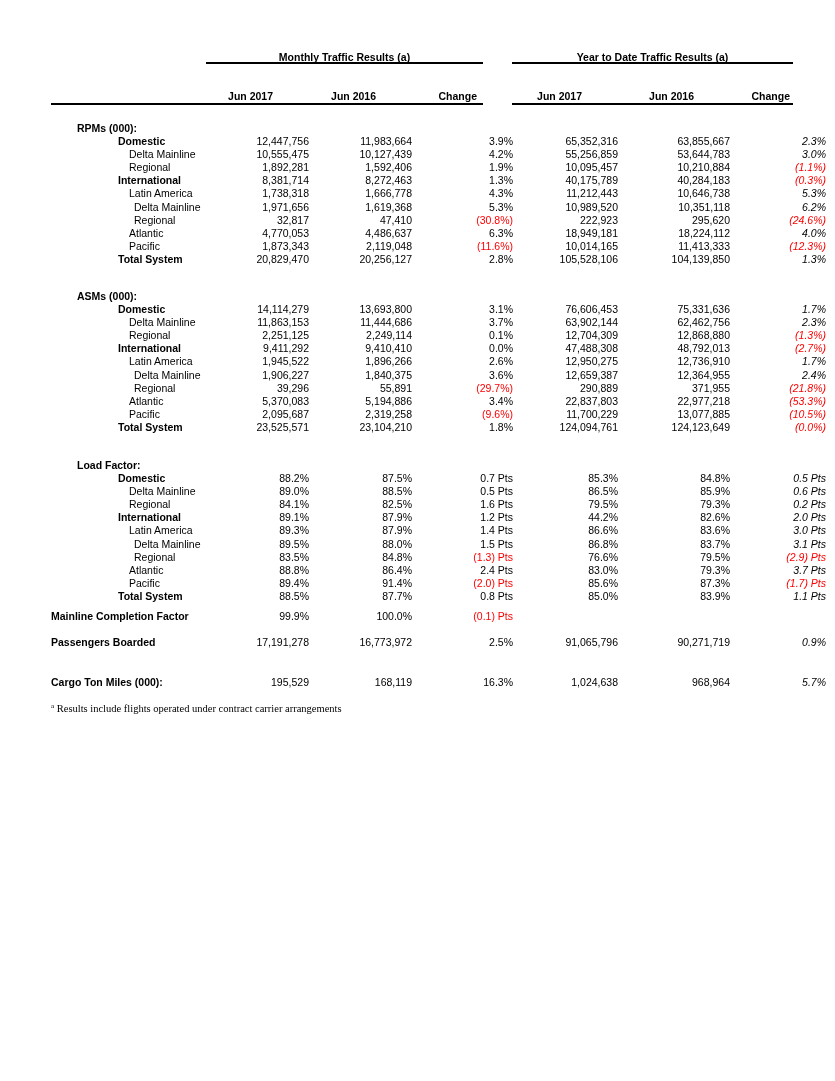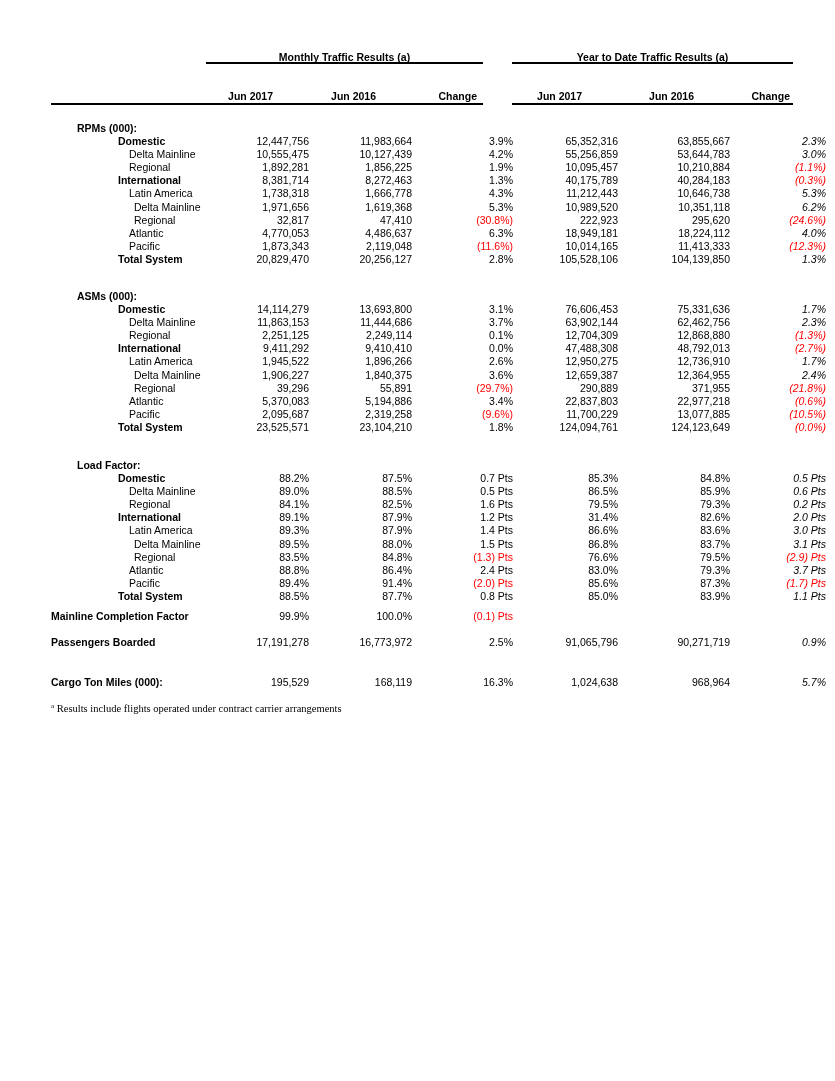--- a/index.html
+++ b/index.html
@@ -58,21 +58,21 @@
       <span class="c1">10,555,475</span>
       <span class="c2">10,127,439</span>
       <span class="c3">4.2%</span>
       <span class="c4">55,256,859</span>
       <span class="c5">53,644,783</span>
       <span class="c6">3.0%</span>
     </div>
     <div class="row" style="top: 161.2px;">
       <span class="lbl l1">Regional</span>
       <span class="c1">1,892,281</span>
-      <span class="c2">1,856,225</span>
+      <span class="c2">1,592,406</span>
       <span class="c3">1.9%</span>
       <span class="c4">10,095,457</span>
       <span class="c5">10,210,884</span>
       <span class="c6 neg">(1.1%)</span>
     </div>
     <div class="row" style="top: 174.3px;">
       <span class="lbl b">International</span>
       <span class="c1">8,381,714</span>
       <span class="c2">8,272,463</span>
       <span class="c3">1.3%</span>
@@ -198,21 +198,21 @@
       <span class="c5">371,955</span>
       <span class="c6 neg">(21.8%)</span>
     </div>
     <div class="row" style="top: 394.7px;">
       <span class="lbl l1">Atlantic</span>
       <span class="c1">5,370,083</span>
       <span class="c2">5,194,886</span>
       <span class="c3">3.4%</span>
       <span class="c4">22,837,803</span>
       <span class="c5">22,977,218</span>
-      <span class="c6 neg">(0.6%)</span>
+      <span class="c6 neg">(53.3%)</span>
     </div>
     <div class="row" style="top: 407.8px;">
       <span class="lbl l1">Pacific</span>
       <span class="c1">2,095,687</span>
       <span class="c2">2,319,258</span>
       <span class="c3 neg">(9.6%)</span>
       <span class="c4">11,700,229</span>
       <span class="c5">13,077,885</span>
       <span class="c6 neg">(10.5%)</span>
     </div>
@@ -251,21 +251,21 @@
       <span class="c3">1.6 Pts</span>
       <span class="c4">79.5%</span>
       <span class="c5">79.3%</span>
       <span class="c6">0.2 Pts</span>
     </div>
     <div class="row" style="top: 511.3px;">
       <span class="lbl b">International</span>
       <span class="c1">89.1%</span>
       <span class="c2">87.9%</span>
       <span class="c3">1.2 Pts</span>
-      <span class="c4">31.4%</span>
+      <span class="c4">44.2%</span>
       <span class="c5">82.6%</span>
       <span class="c6">2.0 Pts</span>
     </div>
     <div class="row" style="top: 524.4px;">
       <span class="lbl l1">Latin America</span>
       <span class="c1">89.3%</span>
       <span class="c2">87.9%</span>
       <span class="c3">1.4 Pts</span>
       <span class="c4">86.6%</span>
       <span class="c5">83.6%</span>

